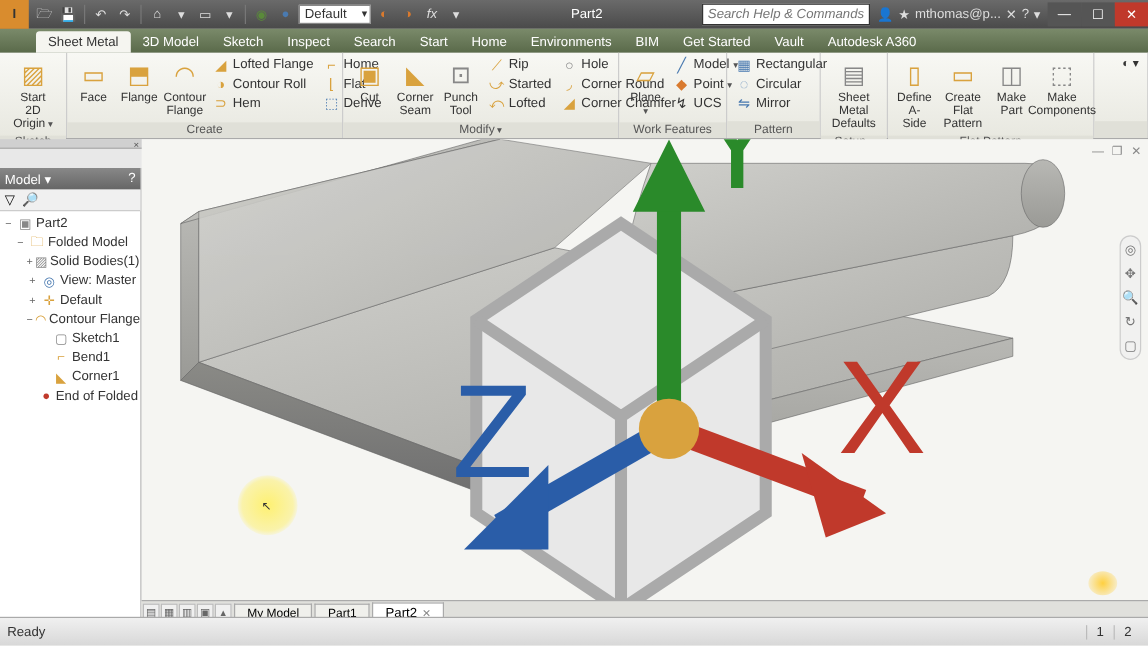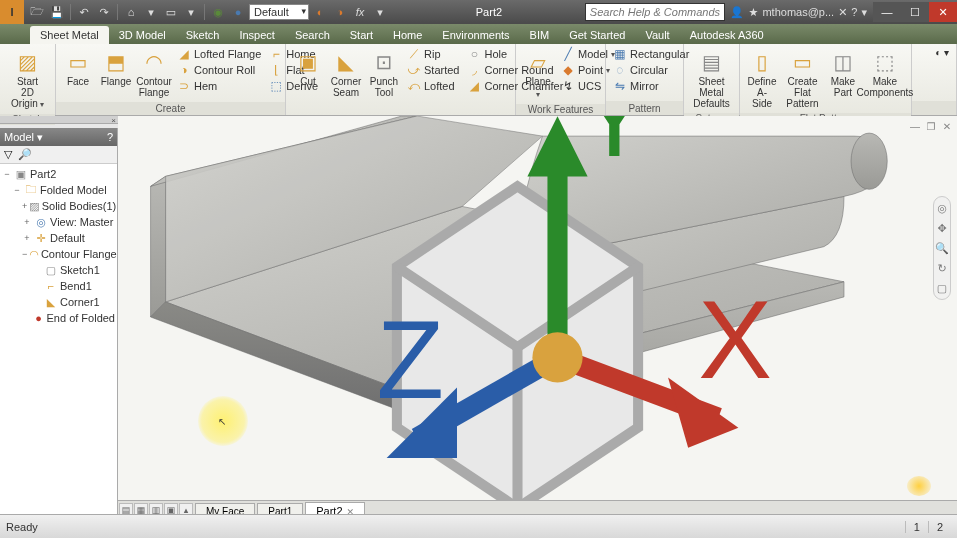--- a/index.html
+++ b/index.html
@@ -45,21 +45,21 @@
 .ico-blue { color: #4a7ab0; }
 .ico-green { color: #5a8a3a; }
 .ico-orange { color: #d97a2e; }
 .ico-gray { color: #888; }
 
 
 .main { position: absolute; top: 116px; left: 0; right: 0; bottom: 20px; display: flex; }
 .browser-titlebar { position: absolute; top: 116px; left: 0; width: 118px; height: 8px; background: #d0d0d0; border-bottom: 1px solid #aaa; z-index: 2; }
 .browser-head { height: 18px; background: linear-gradient(#888, #666); color: #fff; display: flex; align-items: center; padding: 0 4px; justify-content: space-between; }
 .browser-tools { height: 18px; background: #f0f0f0; border-bottom: 1px solid #ccc; display: flex; align-items: center; gap: 6px; padding: 0 4px; }
-.browser { width: 118px; background: #fff; border-right: 1px solid #aaa; display: flex; flex-direction: column; margin-top: 12px; }
+.browser { width: 118px; background: #fff; border-right: 1px solid #aaa; display: flex; flex-direction: column; margin-top: 24px; }
 .tree { flex: 1; padding: 2px; font-size: 11px; color: #333; overflow: hidden; }
 .tree-node { display: flex; align-items: center; gap: 2px; padding: 1px 0; white-space: nowrap; cursor: default; }
 .tree-node .tw { width: 10px; text-align: center; color: #666; font-size: 9px; cursor: pointer; }
 .tree-node .ni { width: 14px; height: 14px; display: inline-flex; align-items: center; justify-content: center; font-size: 11px; }
 .indent-1 { padding-left: 10px; }
 .indent-2 { padding-left: 20px; }
 .indent-3 { padding-left: 30px; }
 
 .viewport { flex: 1; background: #f5f5f2; position: relative; overflow: hidden; }
 .viewport svg { width: 100%; height: 100%; }
@@ -245,20 +245,21 @@
         <div class="sm-btn">
             <span class="si ico-yellow">◞</span>
             <span>Corner Round</span>
           </div>
         <div class="sm-btn">
             <span class="si ico-yellow">◢</span>
             <span>Corner Chamfer</span>
           </div>
       </div>
     </div>
+    <div class="panel-label dd-arrow">Modify</div>
   </div>
 
   <div class="ribbon-panel" style="width:90px">
     <div class="panel-body">
       <div class="big-btn">
         <div class="ico ico-yellow">▱</div>
         <span class="dd-arrow">Plane</span>
       </div>
       <div class="sm-col">
         <div class="sm-btn dd-arrow">
@@ -491,21 +492,21 @@
     <div class="help-glow"></div>
   </div>
 </div>
 
 <div class="doc-tabs">
   <div class="dt-ctrl">▤</div>
   <div class="dt-ctrl">▦</div>
   <div class="dt-ctrl">▥</div>
   <div class="dt-ctrl">▣</div>
   <div class="dt-ctrl">▴</div>
-  <div class="dt-tab">My Face</div>
+  <div class="dt-tab">My Model</div>
   <div class="dt-tab">Part1</div>
   <div class="dt-tab active"><span>Part2</span><span class="dt-close">✕</span></div>
 </div>
 
 <div class="statusbar">
   <span>Ready</span>
   <div class="status-fill"></div>
   <span class="status-num">1</span>
   <span class="status-num">2</span>
 </div>

